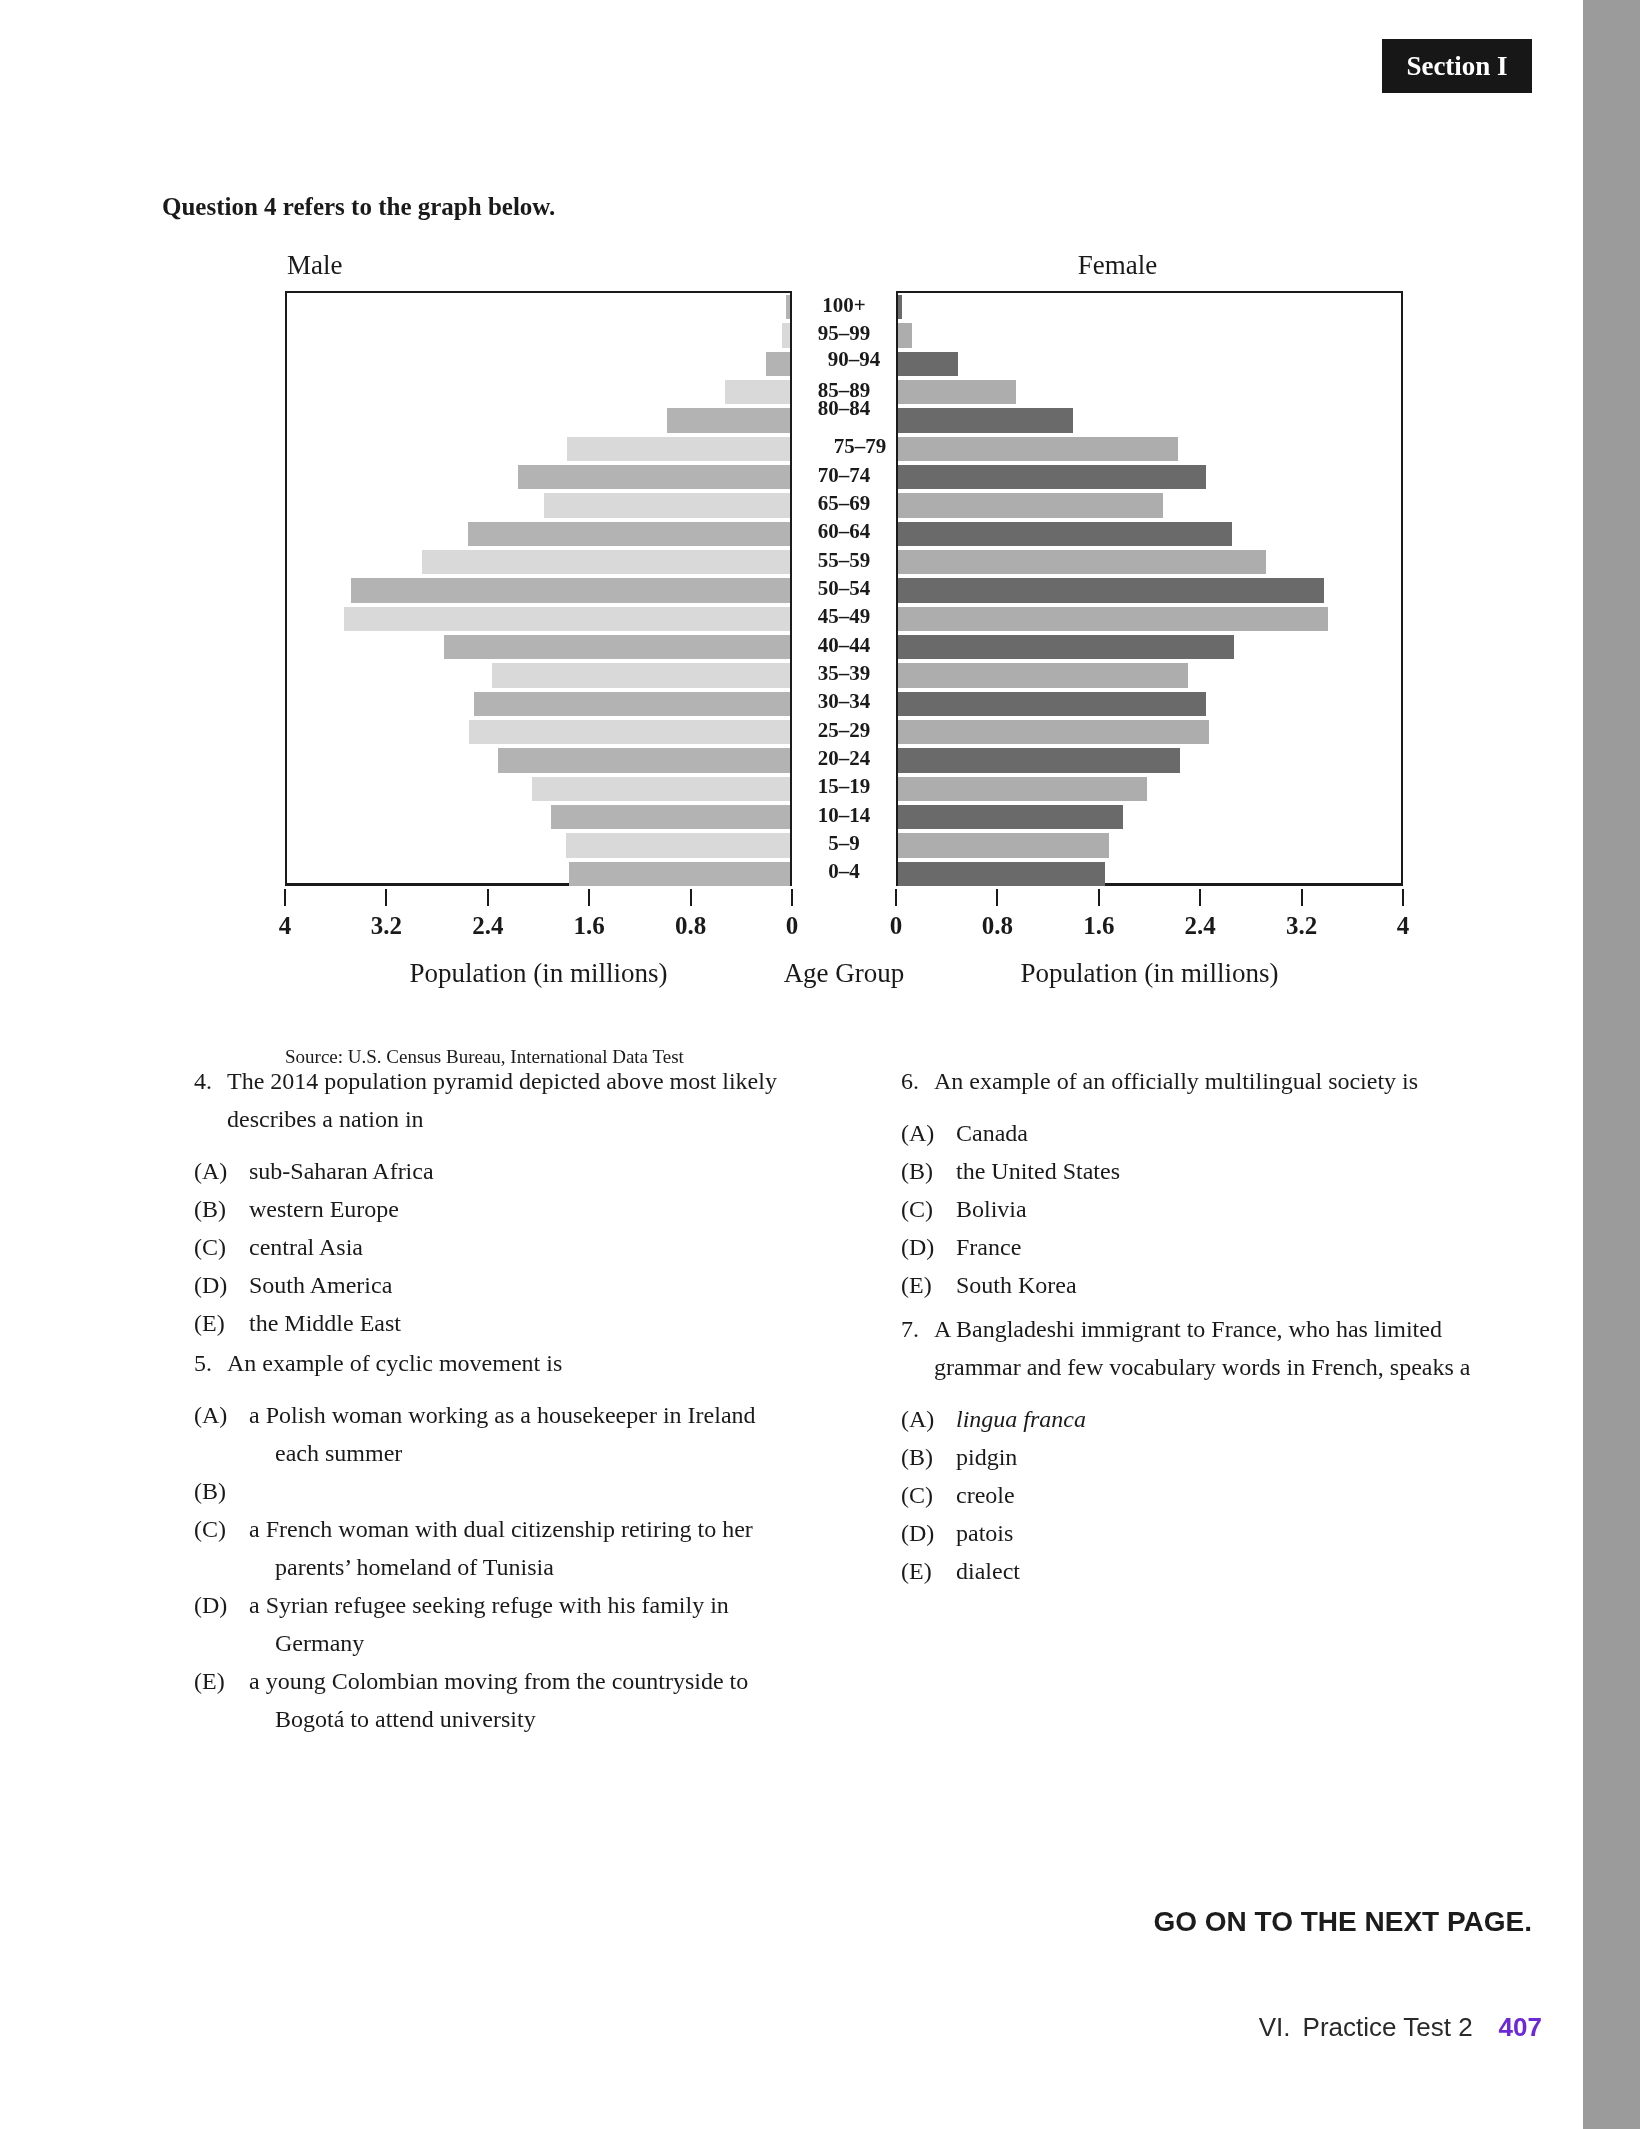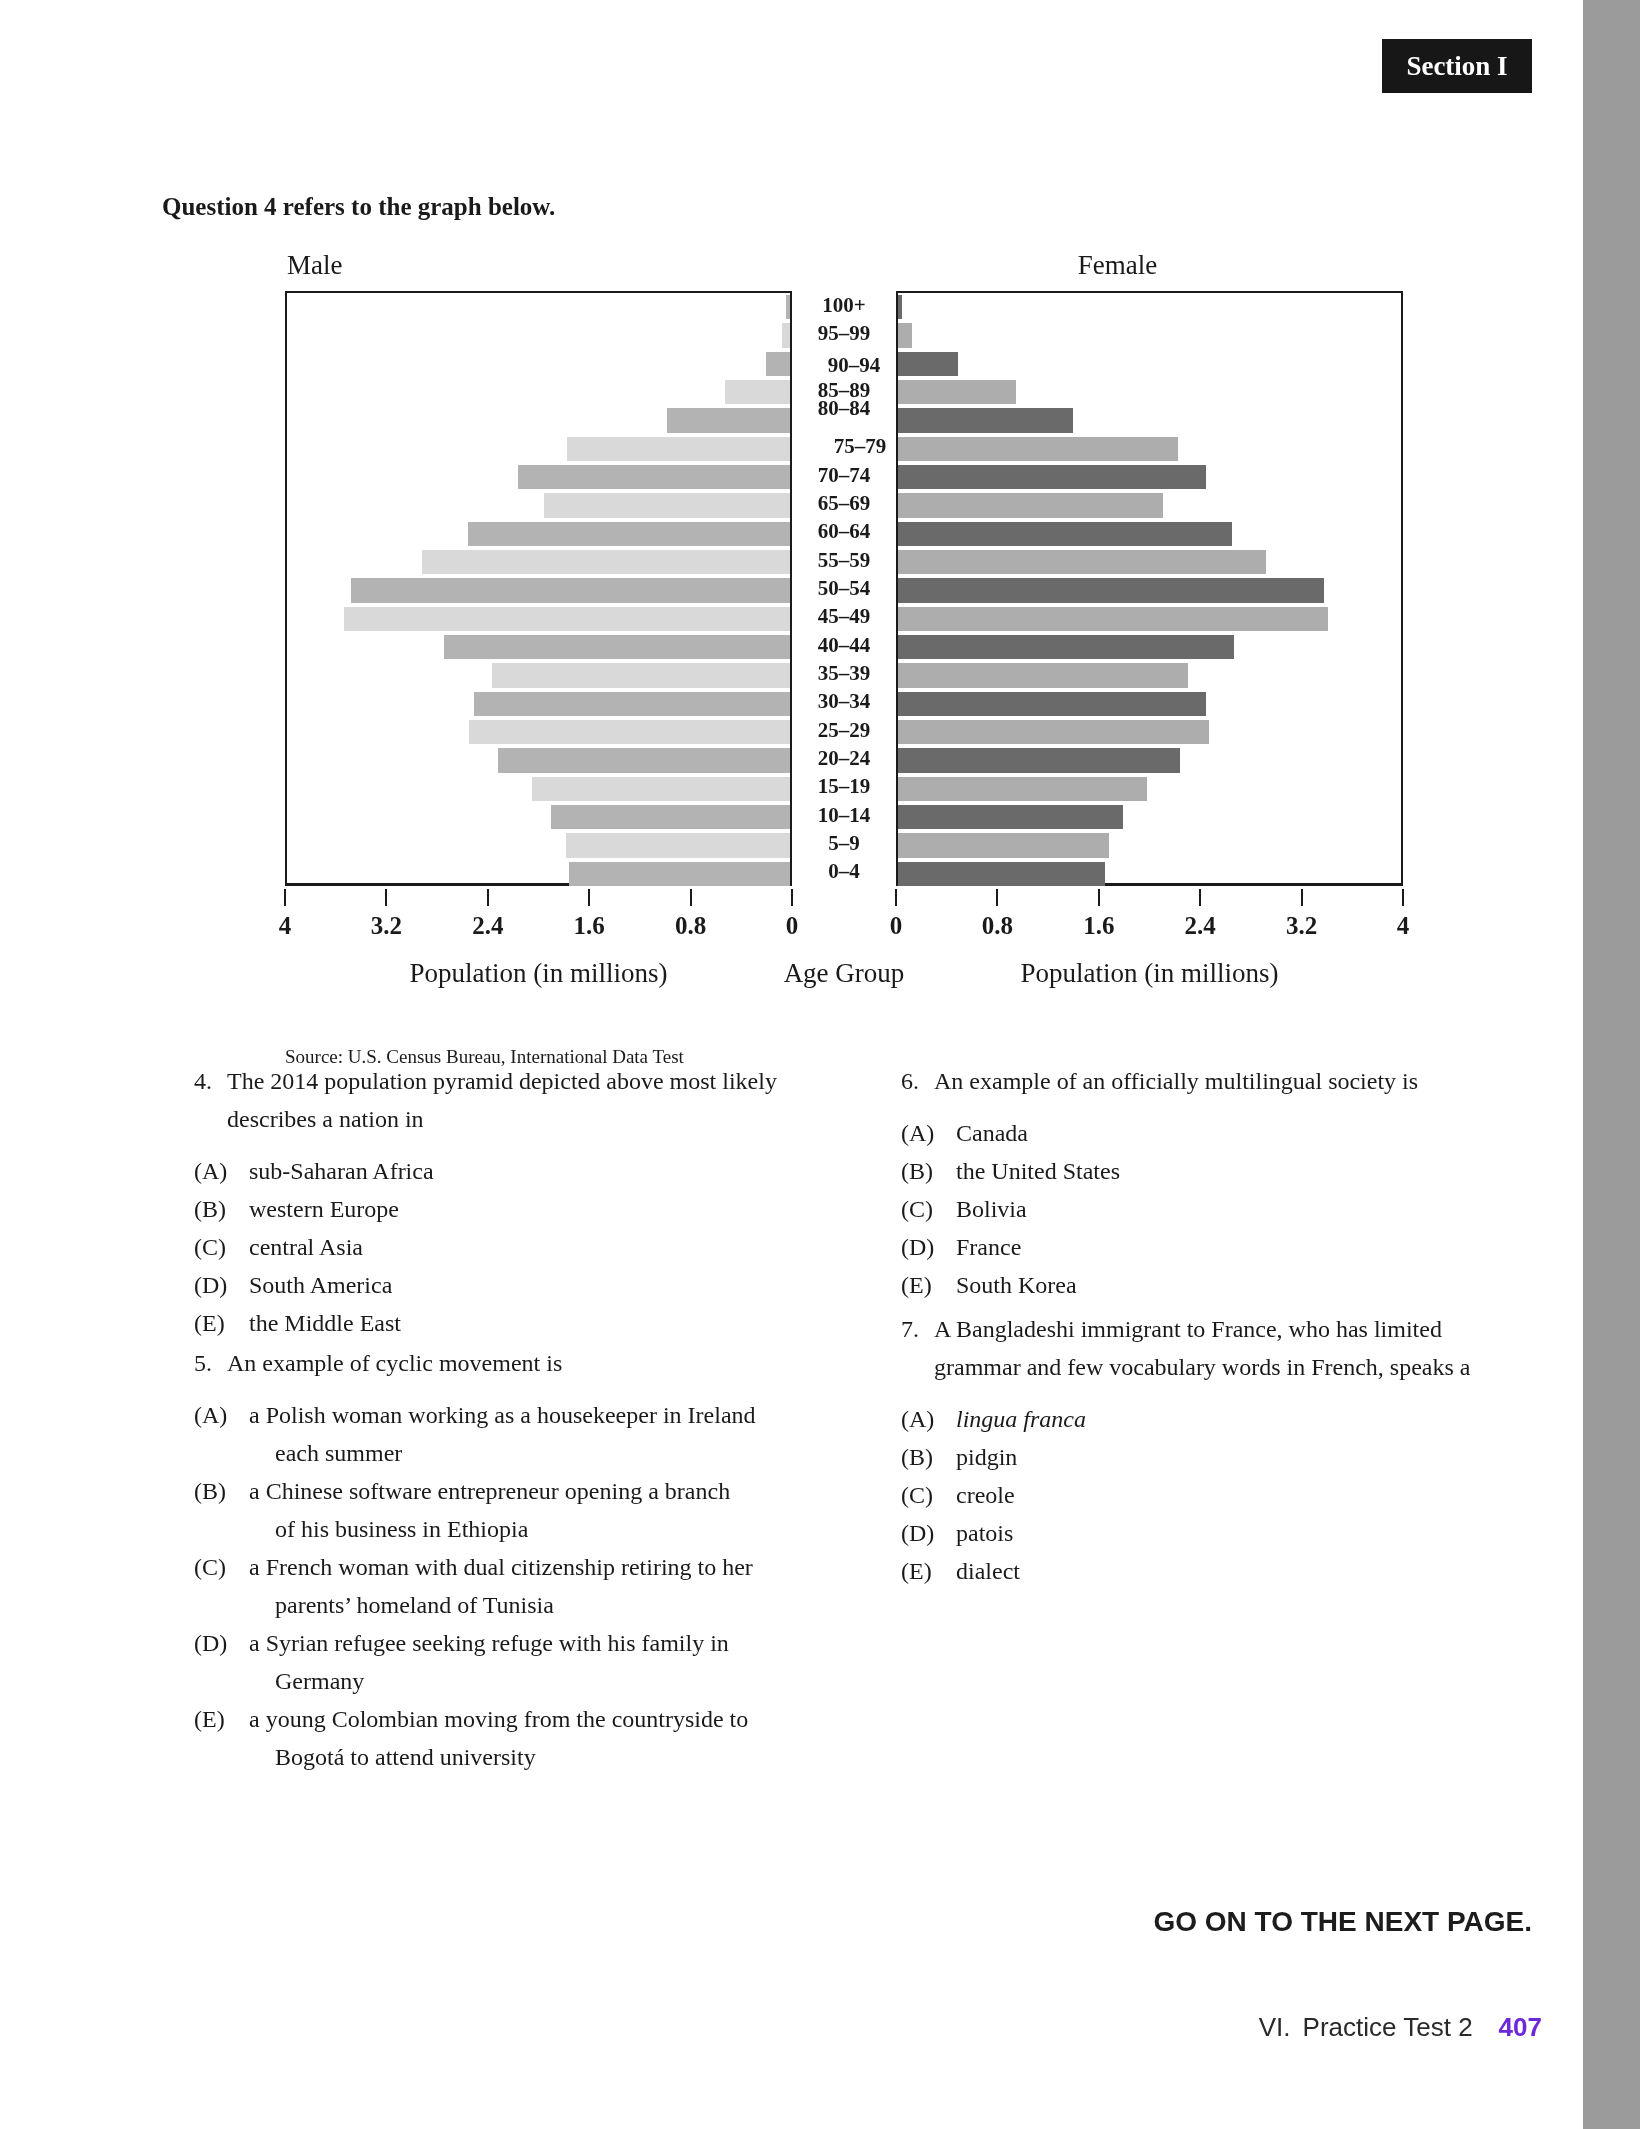--- a/index.html
+++ b/index.html
@@ -159,21 +159,21 @@
       <div class="bar-row" style="top: 538.333px; height: 28.3333px;">
         <div class="bar m" style="width: 44.5%; background: rgb(217, 217, 217);"></div>
       </div>
       <div class="bar-row" style="top: 566.667px; height: 28.3333px;">
         <div class="bar m" style="width: 44%; background: rgb(179, 179, 179);"></div>
       </div>
     </div>
   <div class="age-col" id="age-col">
       <div class="age-lbl" style="top: 0px; height: 28.3333px;">100+</div>
       <div class="age-lbl" style="top: 28.3333px; height: 28.3333px;">95–99</div>
-      <div class="age-lbl" style="top: 60px; height: 28.3333px; padding-left: 20px;">90–94</div>
+      <div class="age-lbl" style="top: 54px; height: 28.3333px; padding-left: 20px;">90–94</div>
       <div class="age-lbl" style="top: 85px; height: 28.3333px;">85–89</div>
       <div class="age-lbl" style="top: 103px; height: 28.3333px;">80–84</div>
       <div class="age-lbl" style="top: 141.667px; height: 28.3333px; padding-left: 32px;">75–79</div>
       <div class="age-lbl" style="top: 170px; height: 28.3333px;">70–74</div>
       <div class="age-lbl" style="top: 198.333px; height: 28.3333px;">65–69</div>
       <div class="age-lbl" style="top: 226.667px; height: 28.3333px;">60–64</div>
       <div class="age-lbl" style="top: 255px; height: 28.3333px;">55–59</div>
       <div class="age-lbl" style="top: 283.333px; height: 28.3333px;">50–54</div>
       <div class="age-lbl" style="top: 311.667px; height: 28.3333px;">45–49</div>
       <div class="age-lbl" style="top: 340px; height: 28.3333px;">40–44</div>
@@ -322,22 +322,20 @@
     <span class="q-stem">An example of cyclic movement is</span>
   </div>
   <div class="options">
       <div class="opt">
         <span class="opt-letter">(A)</span>
         <span class="opt-text">a Polish woman working as a housekeeper in Ireland
 each summer</span>
       </div>
       <div class="opt">
         <span class="opt-letter">(B)</span>
-        <span class="opt-text">a Chinese software entrepreneur opening a branch
-of his business in Ethiopia</span>
       </div>
       <div class="opt">
         <span class="opt-letter">(C)</span>
         <span class="opt-text">a French woman with dual citizenship retiring to her
 parents’ homeland of Tunisia</span>
       </div>
       <div class="opt">
         <span class="opt-letter">(D)</span>
         <span class="opt-text">a Syrian refugee seeking refuge with his family in
 Germany</span>

